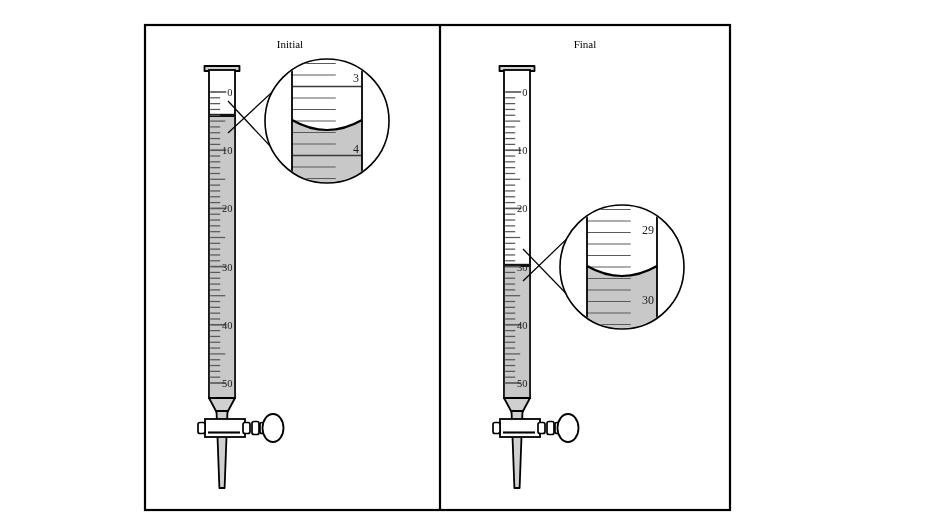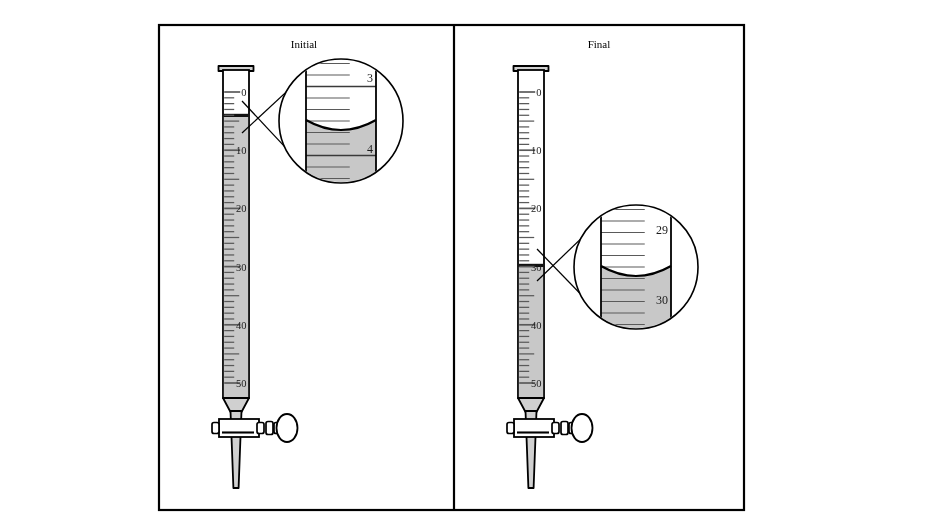--- a/index.html
+++ b/index.html
@@ -9,21 +9,21 @@
   }
   body {
     width: 926px;
     height: 530px;
     font-family: "Liberation Serif", serif;
     overflow: hidden;
     position: relative;
   }
   #figure-root {
     position: absolute;
-    left: 14px;
+    left: 0;
     top: 0;
     width: 852px;
     height: 530px;
     border-radius: 7px;
   }
   svg.fig {
     display: block;
     width: 926px;
     height: 530px;
   }

